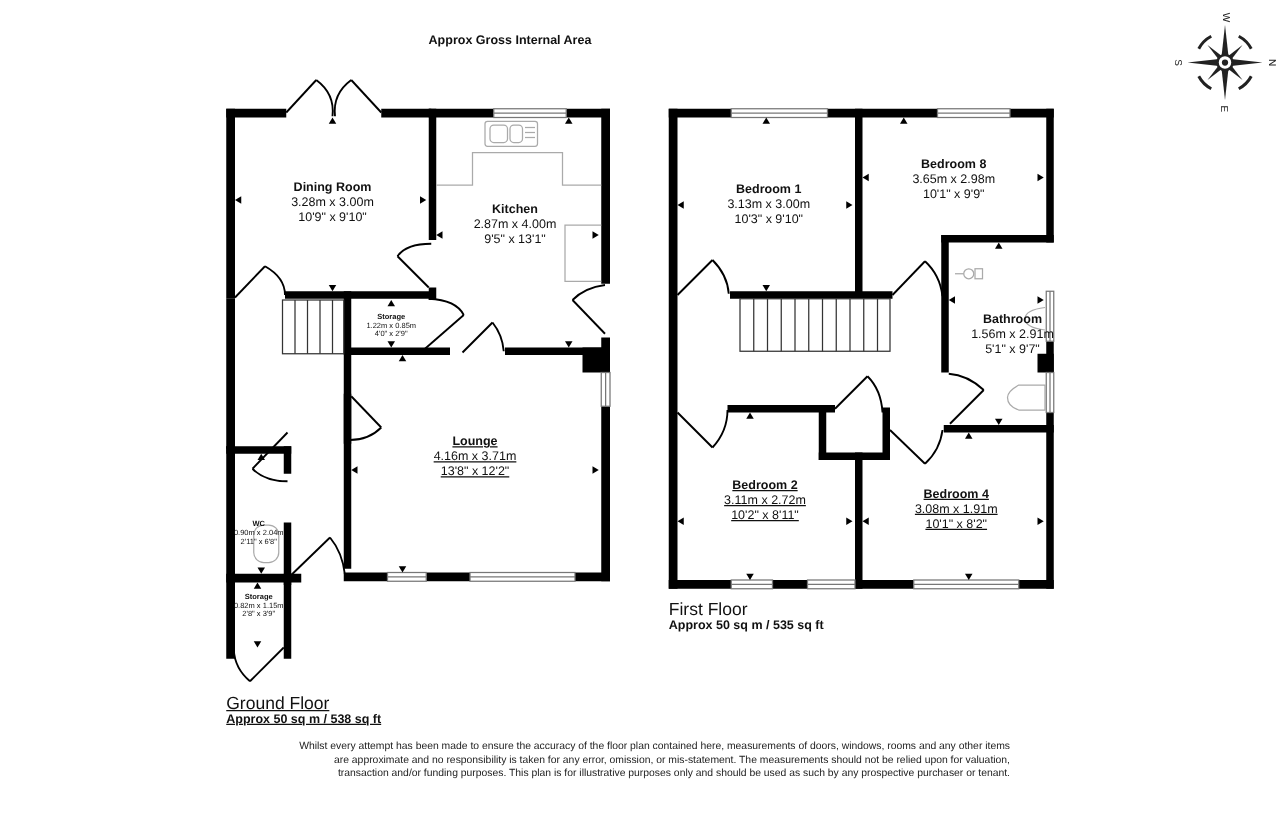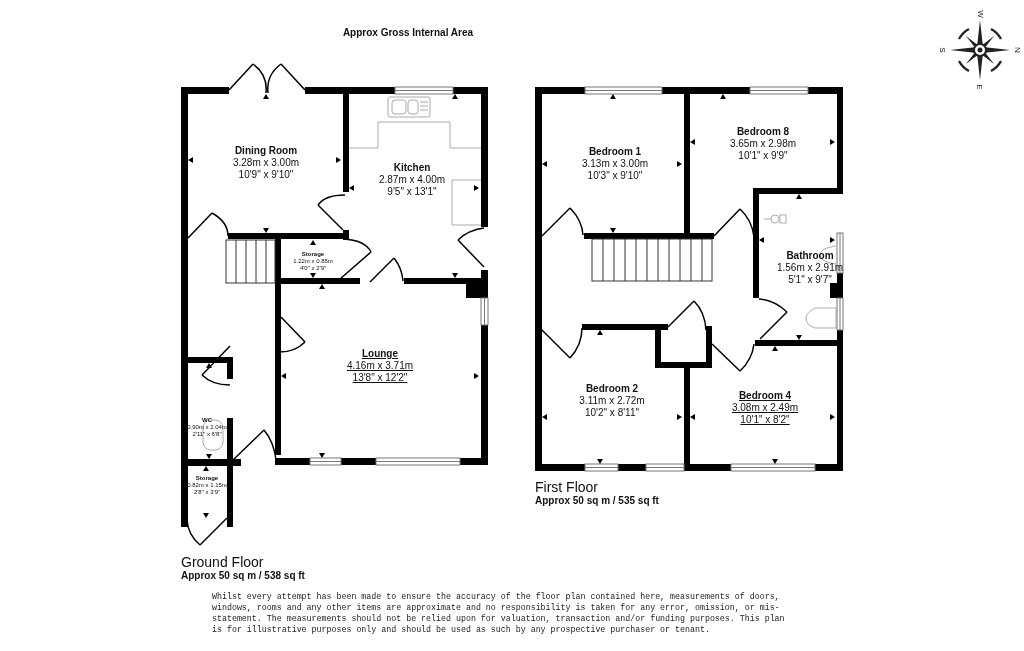--- a/index.html
+++ b/index.html
@@ -8,21 +8,21 @@
   .abs { position: absolute; }
   .header { left: 0; width: 816px; top: 27px; text-align: center; font-weight: bold; font-size: 10px; line-height: 12px; }
   .compass { left: 940px; top: 8px; width: 82px; height: 82px; }
   svg.plan { position: absolute; left: 0; top: 0; }
   .room-label { position: absolute; text-align: center; font-size: 10px; line-height: 12px; color: #111; white-space: nowrap; transform: translateX(-50%); }
   .room-label .name { font-weight: bold; display: block; }
   .room-label span { display: block; }
   .small { font-size: 6px; line-height: 7px; }
   .floor-title { font-size: 14px; line-height: 16px; }
   .floor-area { font-size: 10px; font-weight: bold; line-height: 12px; }
-  .disclaimer { left: 212px; width: 580px; top: 591px; text-align: left; font-size: 8.3px; line-height: 11px; color: #222; font-family: Liberation Mono, monospace; }
+  .disclaimer { left: 228px; width: 580px; top: 591px; text-align: right; font-size: 8.3px; line-height: 11px; color: #222; }
 </style>
 </head>
 <body>
 
 <div class="abs header">
   <div>Approx Gross Internal Area</div>
 </div>
 
 <svg class="abs compass" viewBox="0 0 82 82">
   <g transform="translate(40,42)">
@@ -307,32 +307,32 @@
 <div class="room-label" style="left:763px; top:126px;">
   <span class="name">Bedroom 8</span>
   <span>3.65m x 2.98m</span>
   <span>10'1" x 9'9"</span>
 </div>
 <div class="room-label" style="left:798px; top:250px;margin-left:12px;">
   <span class="name">Bathroom</span>
   <span>1.56m x 2.91m</span>
   <span>5'1" x 9'7"</span>
 </div>
-<div class="room-label" style="left:612px; top:383px;">
+<div class="room-label" style="left:612px; top:383px;text-decoration:underline;">
   <span class="name">Bedroom 2</span>
   <span>3.11m x 2.72m</span>
   <span>10'2" x 8'11"</span>
 </div>
 <div class="room-label" style="left:765px; top:390px;text-decoration:underline;">
   <span class="name">Bedroom 4</span>
-  <span>3.08m x 2.49m</span>
+  <span>3.08m x 1.91m</span>
   <span>10'1" x 8'2"</span>
 </div>
 
-<div class="abs" style="left:181px; top:554px;">
+<div class="abs" style="left:181px; top:554px;text-decoration:underline;">
   <div class="floor-title">Ground Floor</div>
   <div class="floor-area">Approx 50 sq m / 538 sq ft</div>
 </div>
 <div class="abs" style="left:535px; top:479px;">
   <div class="floor-title">First Floor</div>
   <div class="floor-area">Approx 50 sq m / 535 sq ft</div>
 </div>
 
 <div class="abs disclaimer">Whilst every attempt has been made to ensure the accuracy of the floor plan contained here, measurements of doors, windows, rooms and any other items are approximate and no responsibility is taken for any error, omission, or mis-statement. The measurements should not be relied upon for valuation, transaction and/or funding purposes. This plan is for illustrative purposes only and should be used as such by any prospective purchaser or tenant.</div>
 

